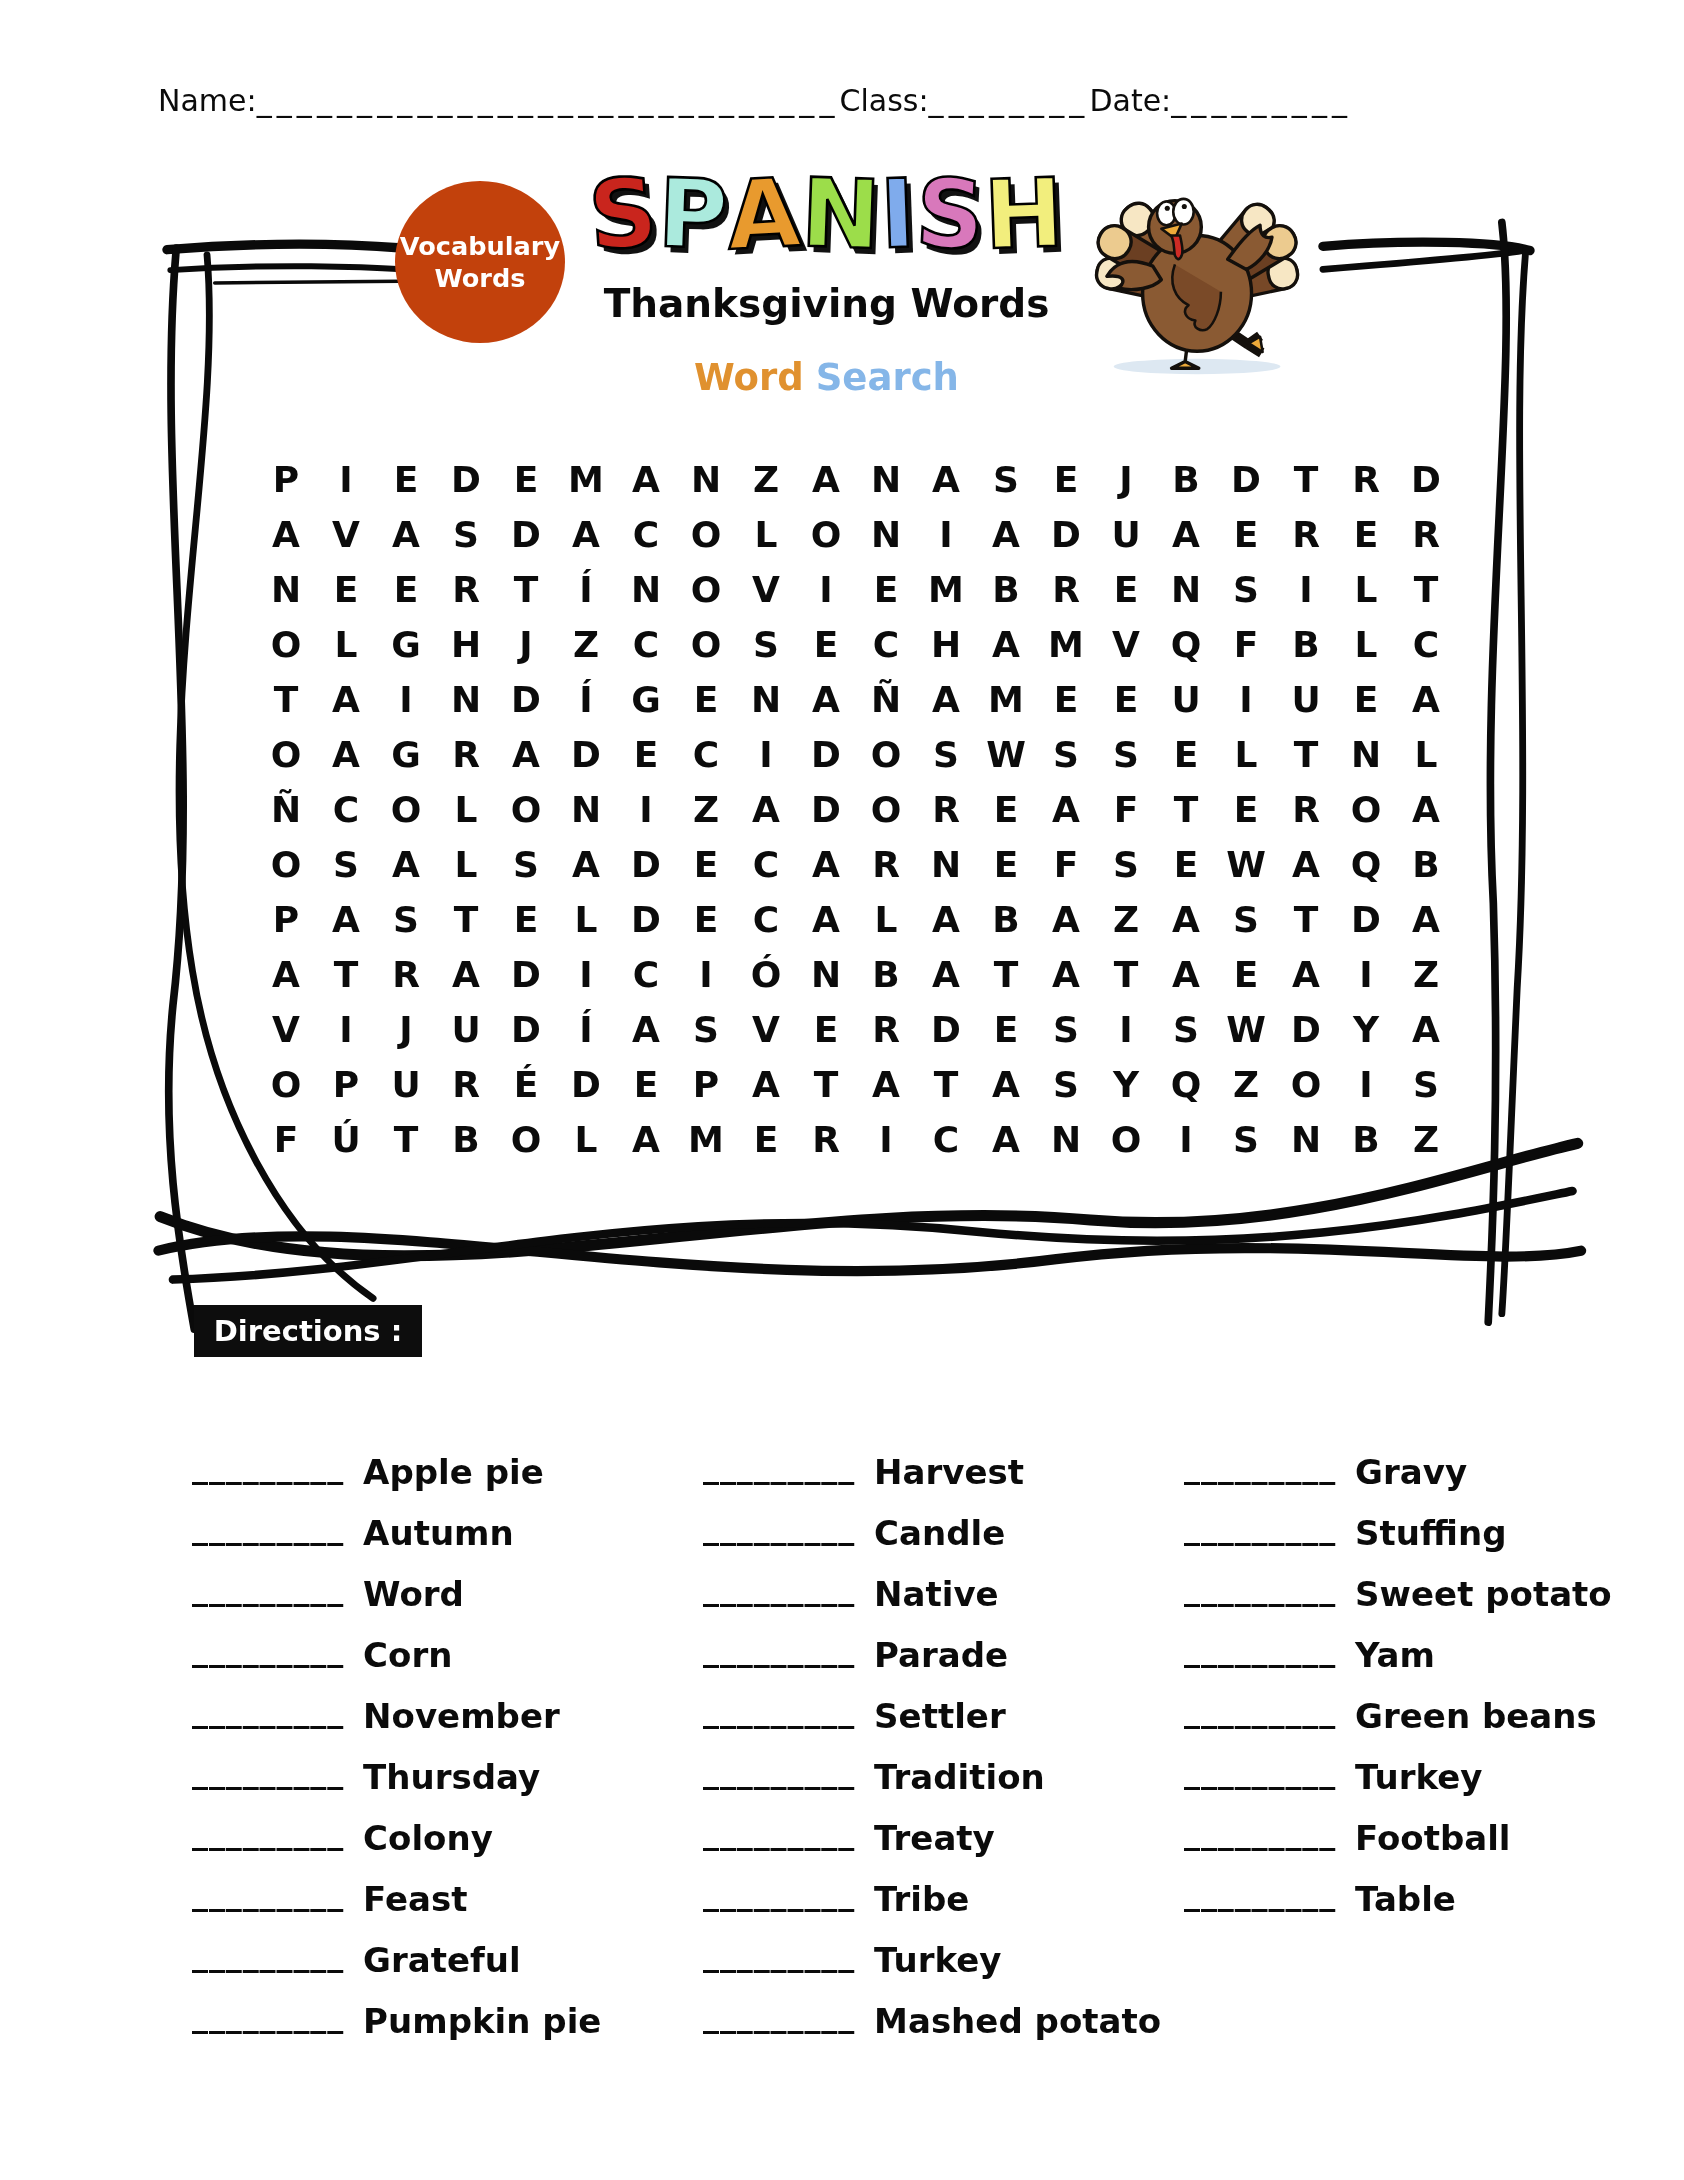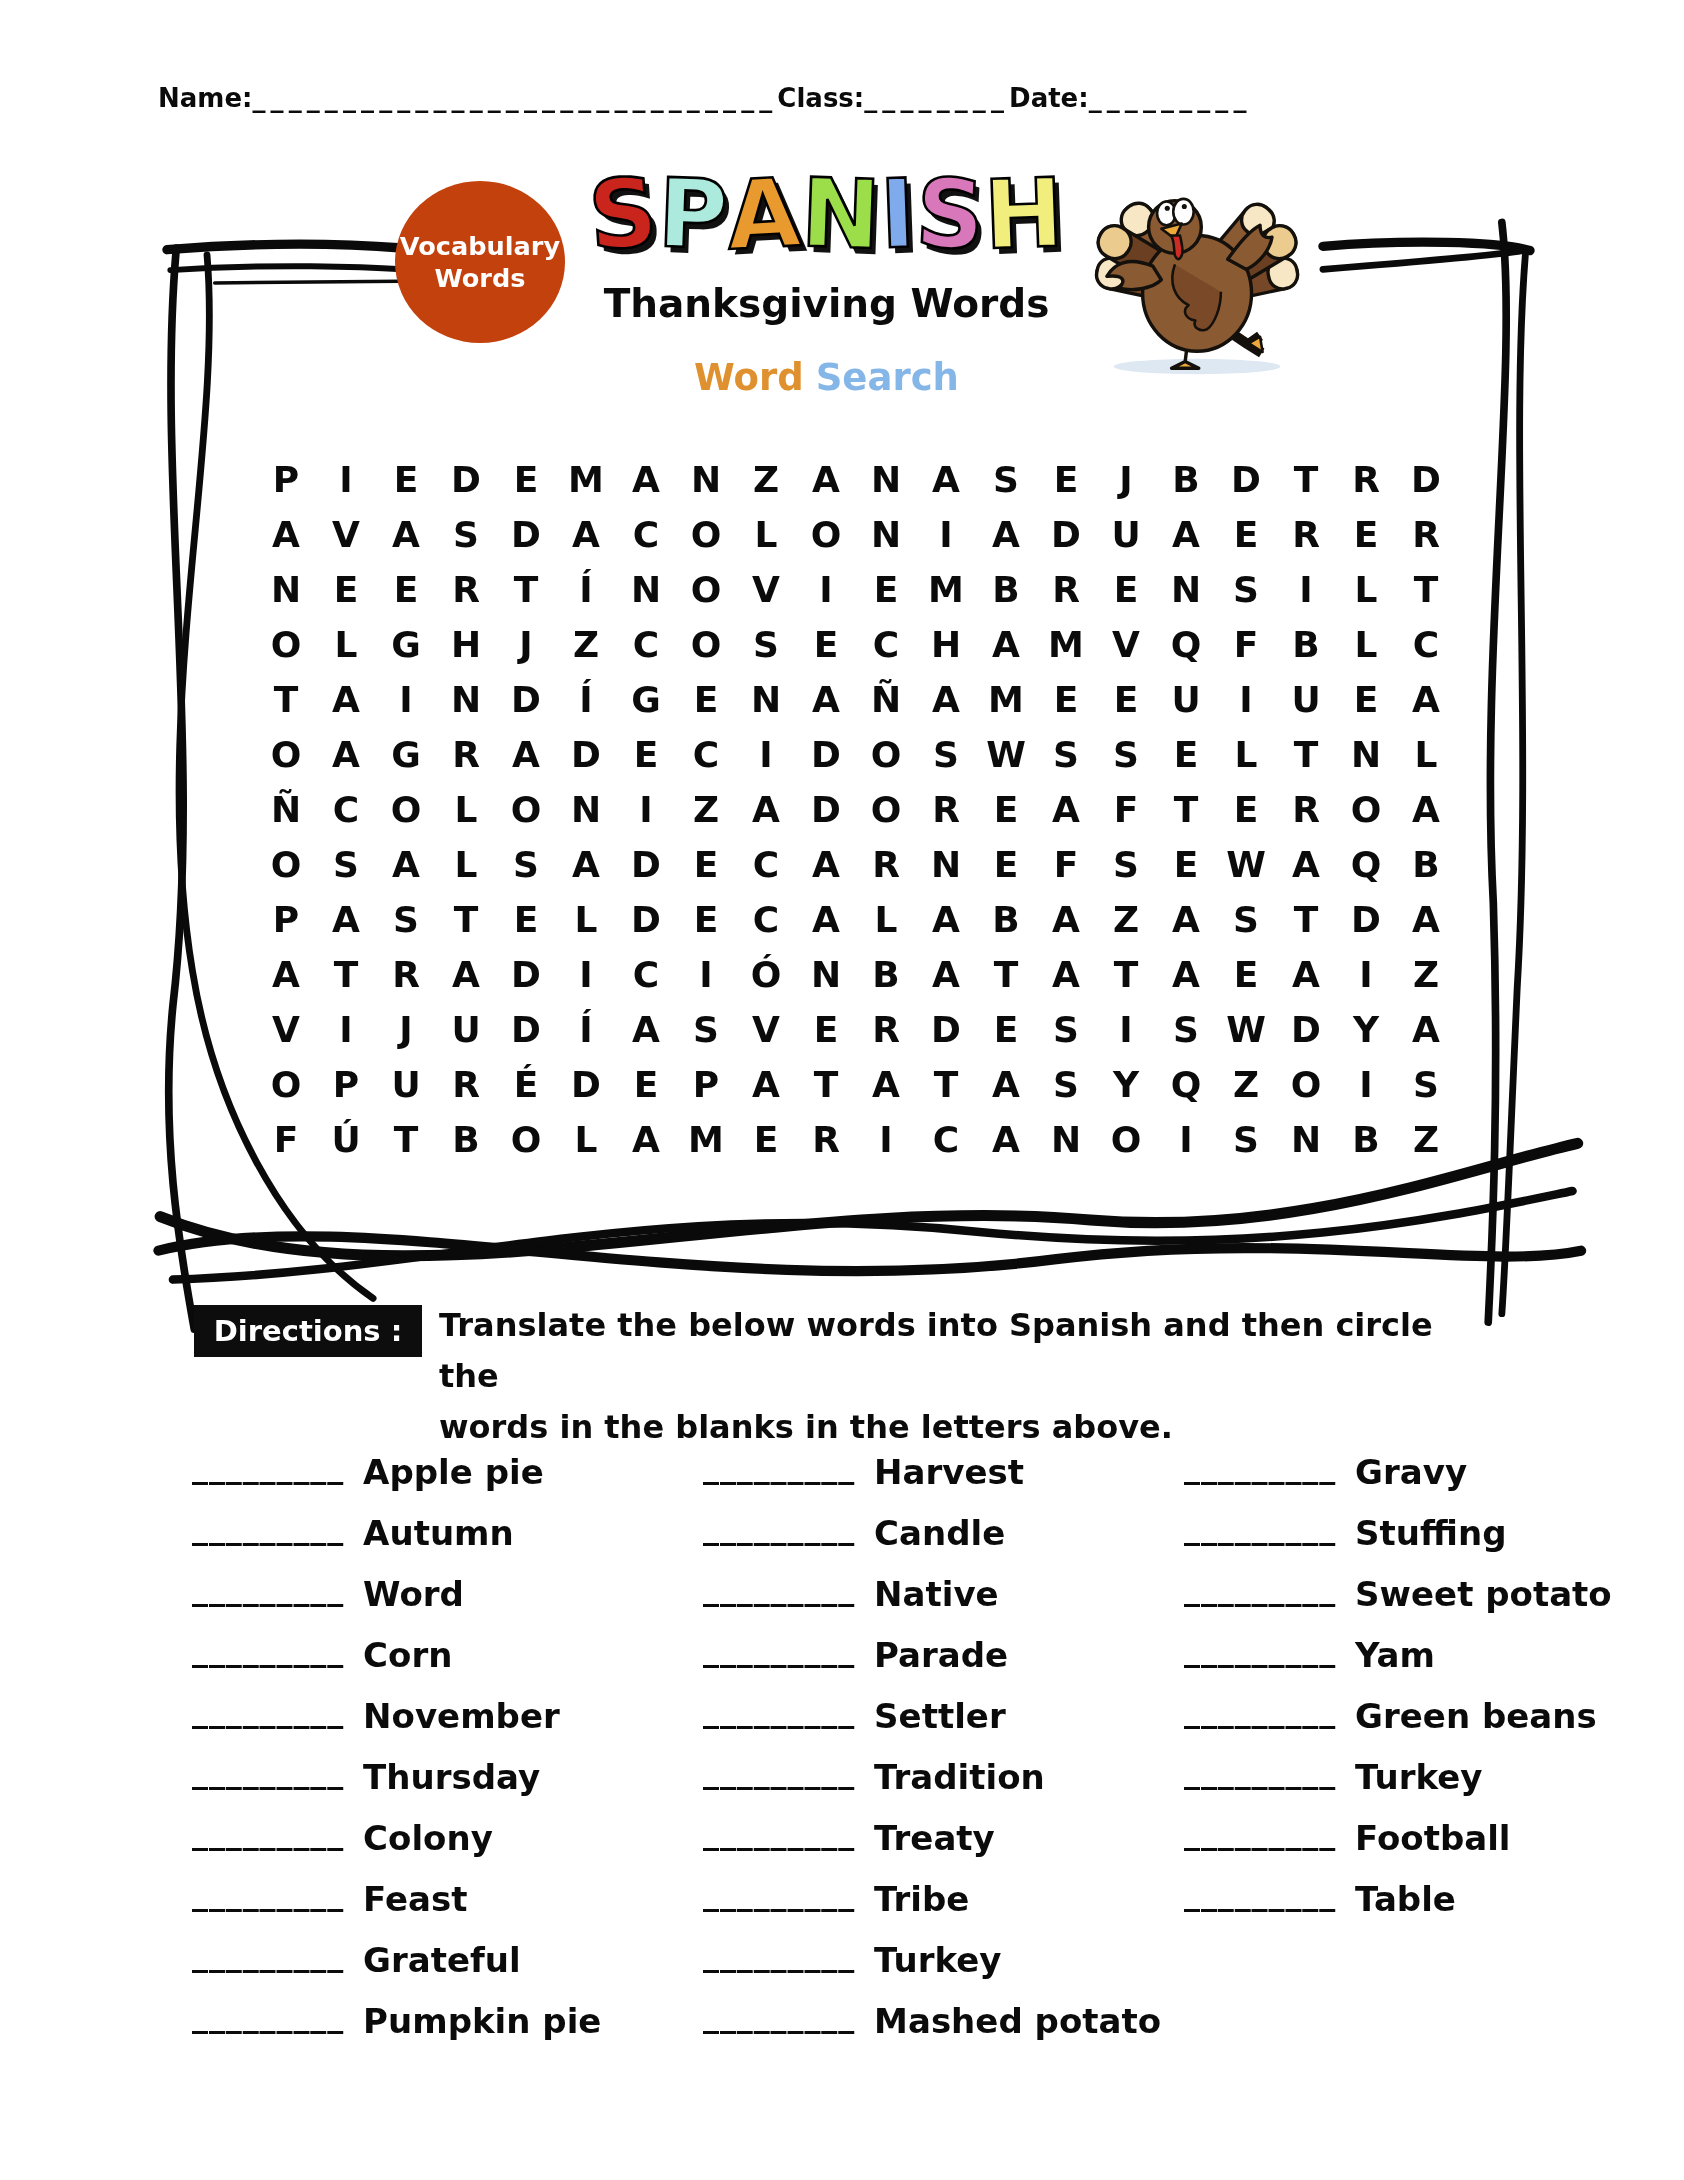--- a/index.html
+++ b/index.html
@@ -1,21 +1,21 @@
 <!DOCTYPE html>
 <html style="font-size:13.6px"><head>
 <meta charset="utf-8">
 <style>
   html,body{margin:0;padding:0;background:#888;}
   .page{position:relative;width:1685px;height:2181px;background:#ffffff;overflow:hidden;
         font-family:"DejaVu Sans",sans-serif;color:#0b0b0b;}
   .abs{position:absolute;}
 
   
-  .header{left:158px;top:83px;width:1397px;font-size:26px;font-weight:700;white-space:nowrap;}
+  .header{left:158px;top:83px;width:1397px;font-size:30px;font-weight:400;white-space:nowrap;}
   .hblank{letter-spacing:5.1px;}
 
   
   .badge{left:395px;top:181px;width:170px;height:162px;background:#c2410c;border-radius:50%;
          display:flex;flex-direction:column;align-items:center;justify-content:center;
          color:#fff;font-size:25.6px;font-weight:700;line-height:32px;text-align:center;z-index:3;}
 
   
   .spanish{left:554px;top:167px;width:545px;text-align:center;white-space:nowrap;z-index:2;}
   .sp-letter{display:inline-block;font-size:95px;font-weight:700;line-height:95px;
@@ -399,24 +399,20 @@
       <div class="cell">N</div>
       <div class="cell">O</div>
       <div class="cell">I</div>
       <div class="cell">S</div>
       <div class="cell">N</div>
       <div class="cell">B</div>
       <div class="cell">Z</div>
     </div>
 
   <div class="abs dir-box">Directions :</div>
-  <div class="abs dir-text">
-    <div>Translate the below words into Spanish and then circle the</div>
-    <div>words in the blanks in the letters above.</div>
-  </div>
 
   <div class="abs wordlist">
     <div class="wcol wcol1">
         <div class="word-item">
           <span class="blank">_________</span>
           <span class="word-label">Apple pie</span>
         </div>
         <div class="word-item">
           <span class="blank">_________</span>
           <span class="word-label">Autumn</span>

